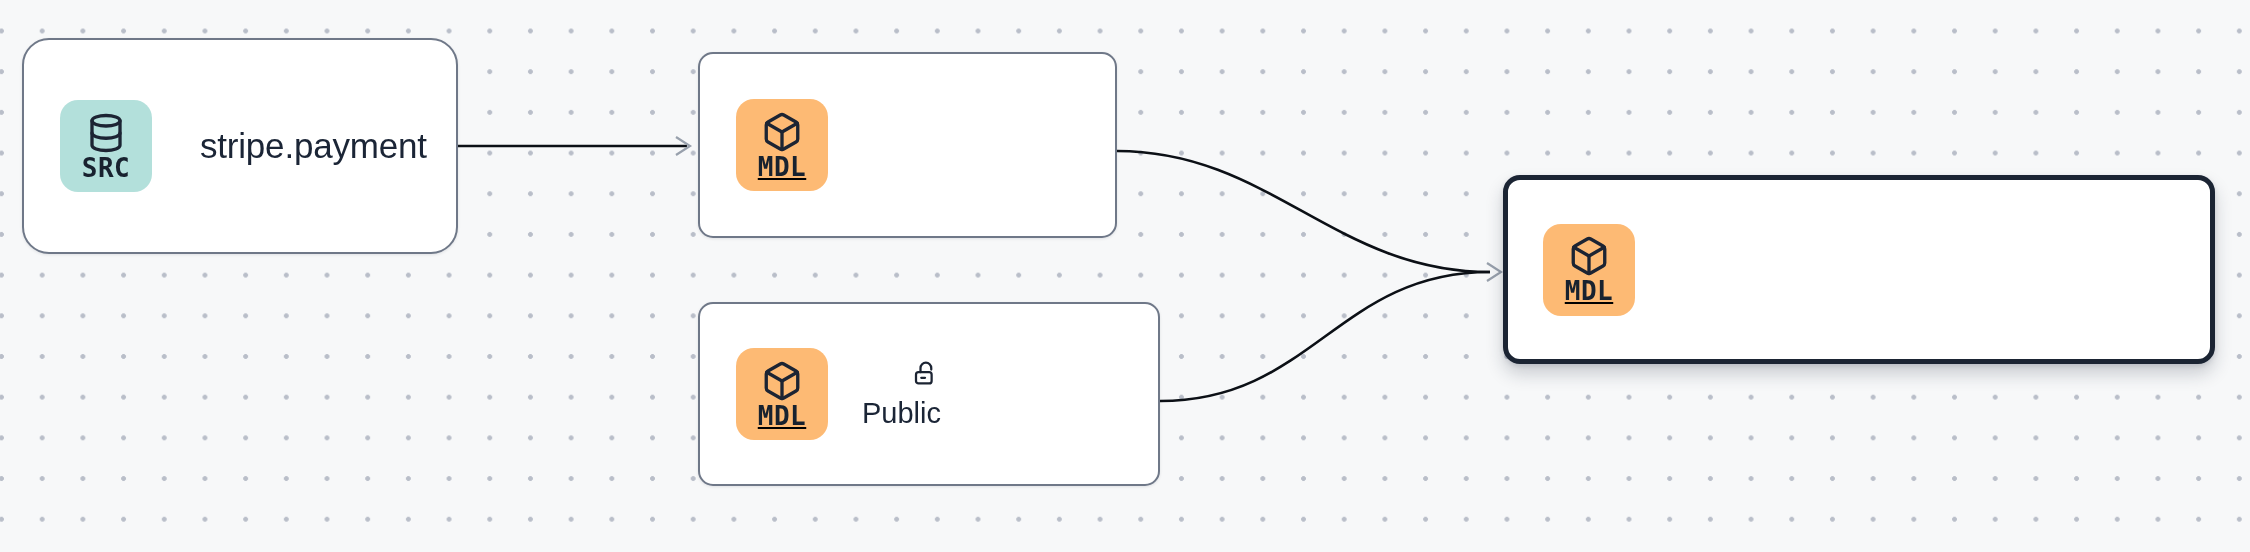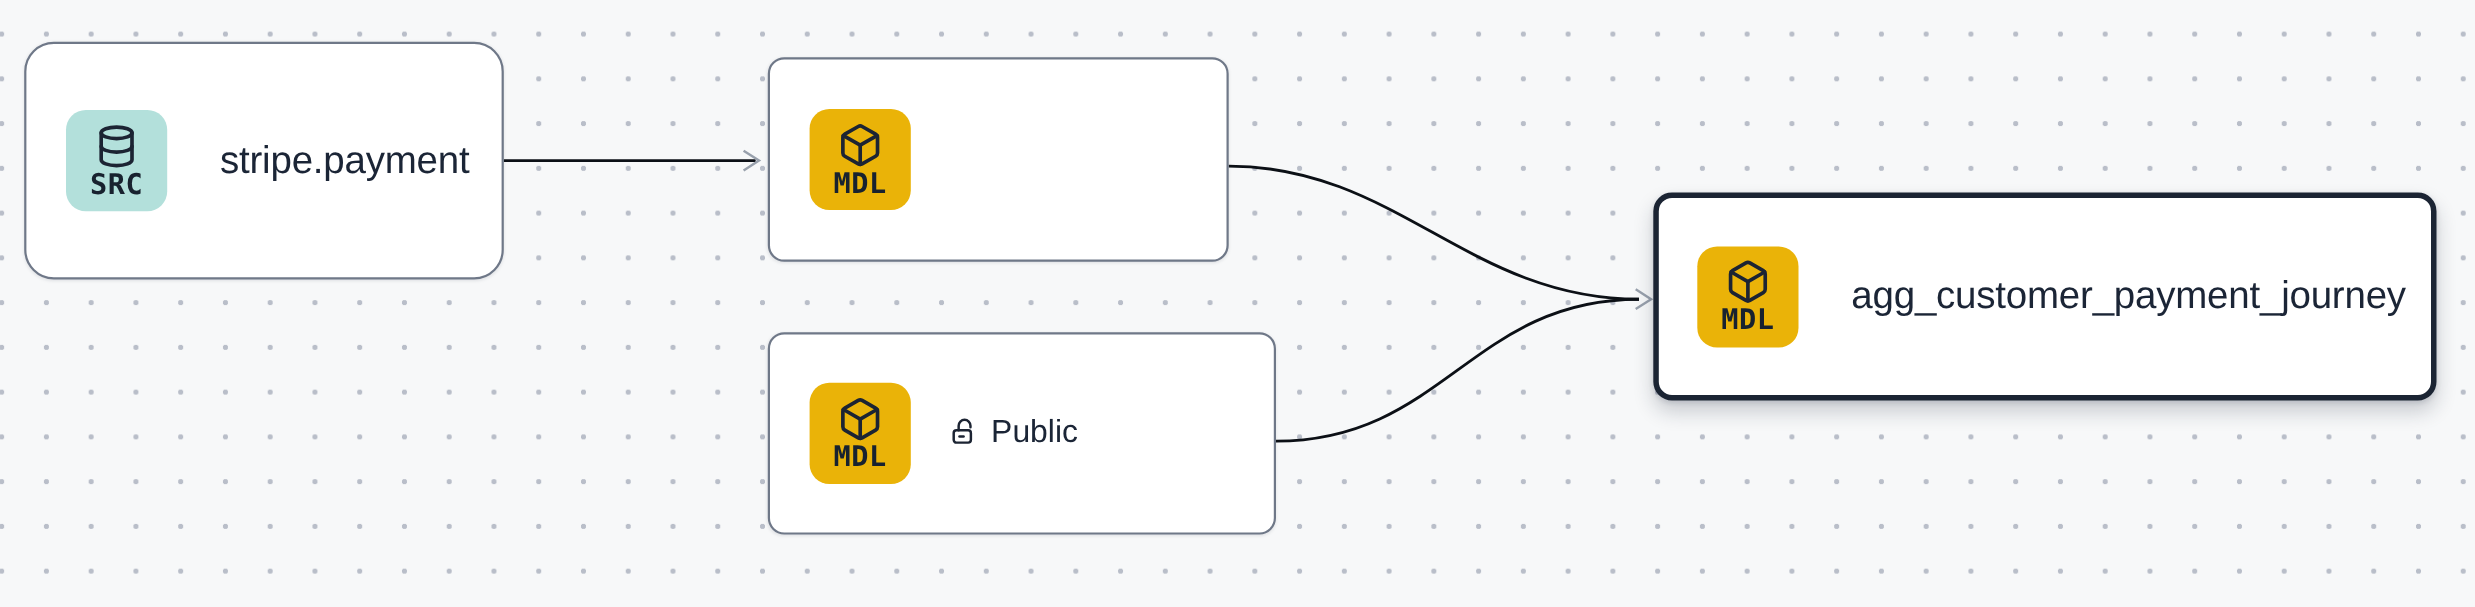--- a/index.html
+++ b/index.html
@@ -61,21 +61,21 @@
     height: 92px;
     border-radius: 18px;
     flex: 0 0 auto;
     display: flex;
     flex-direction: column;
     align-items: center;
     justify-content: center;
     gap: 1px;
   }
   .badge-src { background: #b3e0db; }
-  .badge-mdl { background: #eab308; }
+  .badge-mdl { background: #fdba74; text-decoration: underline; }
   .badge-label {
     font-family: "DejaVu Sans Mono", "Liberation Mono", monospace;
     font-size: 26px;
     font-weight: 600;
     letter-spacing: 0.5px;
     color: #18222f;
     line-height: 1;
   }
   .badge-icon { display: block; }
   .node-text {
@@ -87,25 +87,26 @@
   .node-title {
     font-size: 35px;
     color: #1b2536;
     letter-spacing: -0.2px;
     line-height: 1.1;
     white-space: nowrap;
     margin-left: 14px;
   }
   .node-subtitle {
     display: flex;
-    align-items: flex-start;
+    align-items: flex-end;
     gap: 9px;
     font-size: 29px;
     color: #1b2536;
     line-height: 1.1;
+    flex-direction: column;
   }
   .node-subtitle svg { display: block; }
 </style>
 </head>
 <body>
 
 <div class="canvas">
 
   <svg class="edges" viewBox="0 0 2250 552">
     <path class="edge" d="M 458 146 L 687 146"></path>
@@ -163,18 +164,15 @@
 
   <div class="node node-agg selected">
     <div class="badge badge-mdl">
       <svg class="badge-icon" width="42" height="42" viewBox="0 0 24 24" fill="none" stroke="#1c2433" stroke-width="1.9" stroke-linecap="round" stroke-linejoin="round">
         <path d="M21 8a2 2 0 0 0-1-1.73l-7-4a2 2 0 0 0-2 0l-7 4A2 2 0 0 0 3 8v8a2 2 0 0 0 1 1.73l7 4a2 2 0 0 0 2 0l7-4A2 2 0 0 0 21 16Z"></path>
         <path d="m3.3 7 8.7 5 8.7-5"></path>
         <path d="M12 22V12"></path>
       </svg>
       <span class="badge-label">MDL</span>
     </div>
-    <div class="node-text">
-      <div class="node-title">agg_customer_payment_journey</div>
-    </div>
   </div>
 
 </div>
 
 </body></html>

